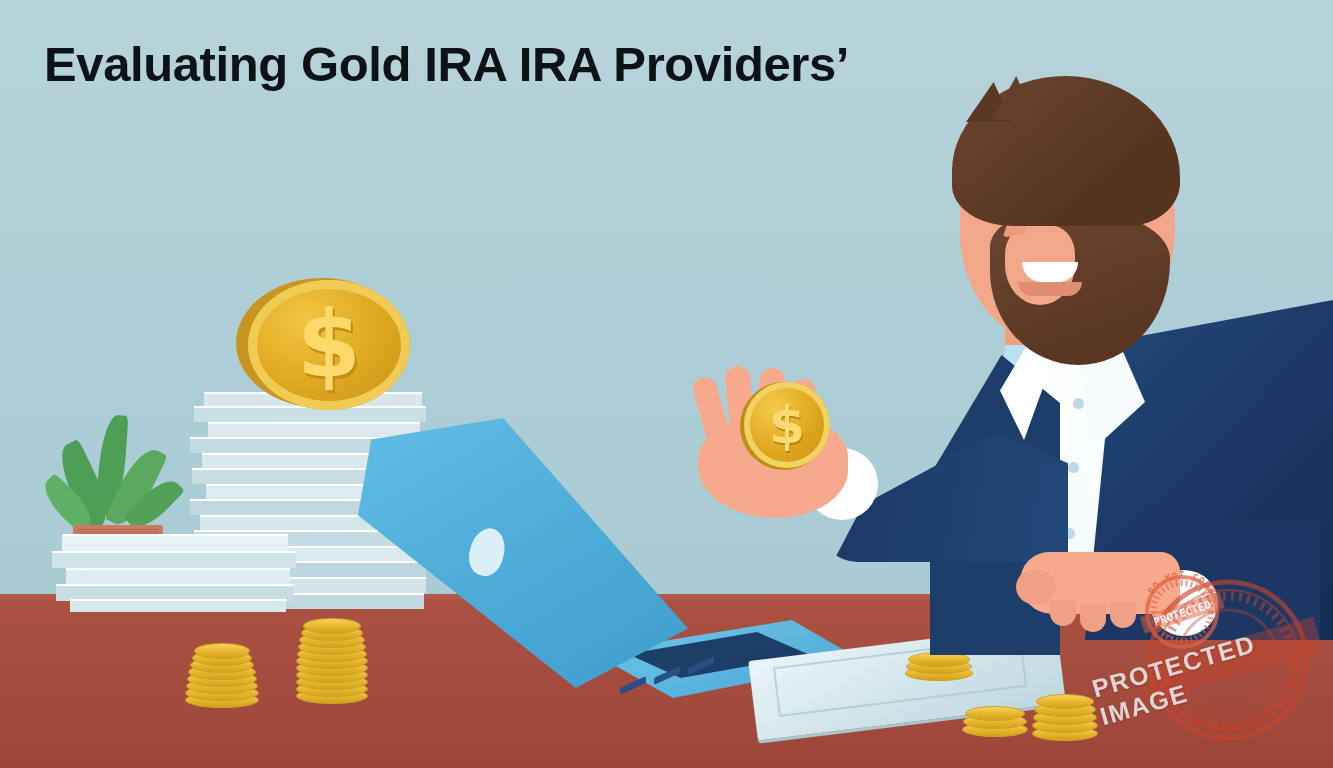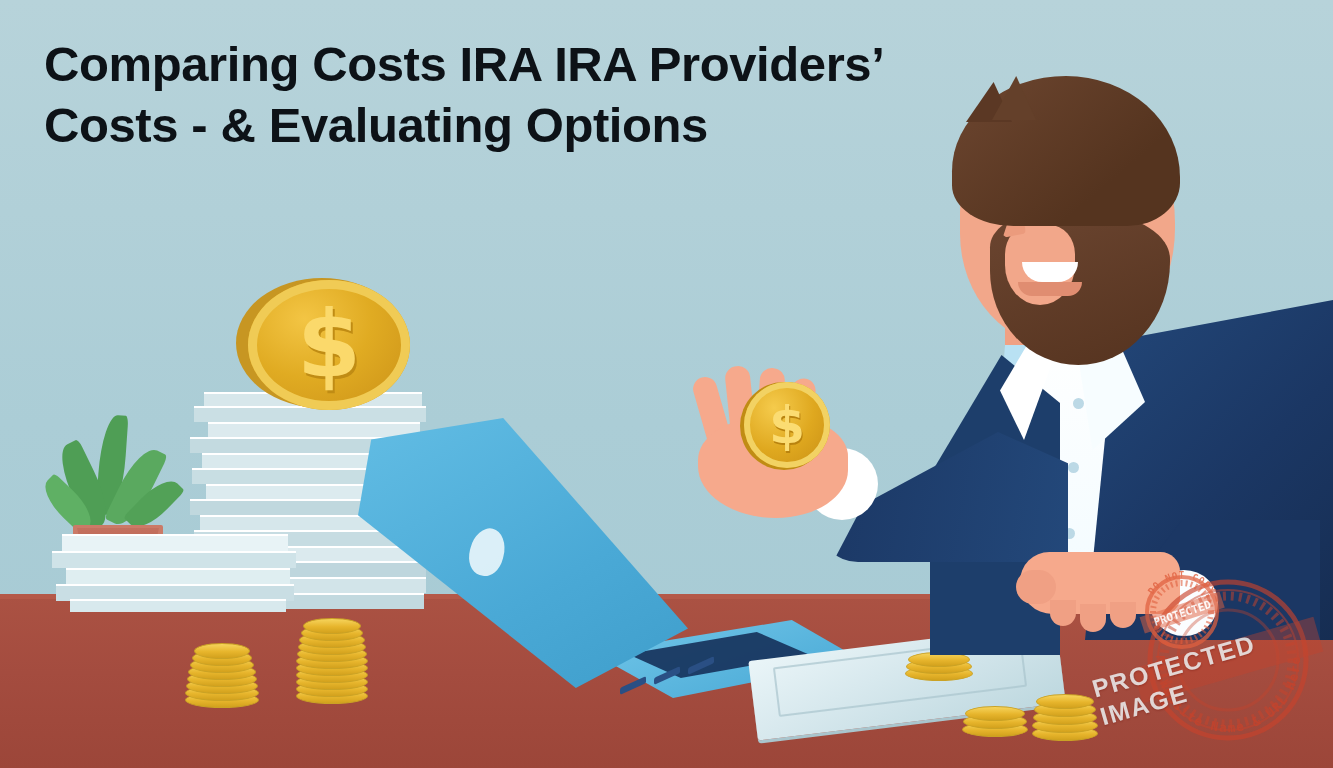--- a/index.html
+++ b/index.html
@@ -304,22 +304,21 @@
   <div class="layer" id="cuffB"></div>
   <div class="layer" style="left:1014px;top:552px;width:175px;height:90px;">
     <div class="fingerB" style="left:6px;top:0px;width:160px;height:62px;border-radius:36px 24px 20px 40px;background:#f6a98c;"></div>
     <div class="fingerB" style="left:36px;top:48px;width:26px;height:26px;"></div>
     <div class="fingerB" style="left:66px;top:52px;width:26px;height:28px;"></div>
     <div class="fingerB" style="left:96px;top:50px;width:26px;height:26px;"></div>
     <div class="fingerB" style="left:2px;top:18px;width:40px;height:34px;border-radius:20px;"></div>
   </div>
 
   <div class="layer" id="title">
-    <div>Comparing Costs IRA IRA Providers’</div>
-    <div>Costs - &amp; Evaluating Options</div>
+    <div>Evaluating Gold IRA IRA Providers’</div>
   </div>
 
   <div class="stampwrap" id="stamp-big">
     <svg viewBox="0 0 200 200" width="200" height="200">
       <defs>
         <path id="arcBottom" d="M 28,100 A 72,72 0 0 0 172,100"></path>
       </defs>
       <circle cx="100" cy="100" r="78" fill="none" stroke="#c8432b" stroke-width="5" opacity=".78"></circle>
       <circle cx="100" cy="100" r="70" fill="none" stroke="#c8432b" stroke-width="2" opacity=".6"></circle>
       <circle cx="100" cy="100" r="64" fill="none" stroke="#c8432b" stroke-width="9" stroke-dasharray="3 5" opacity=".62"></circle>

